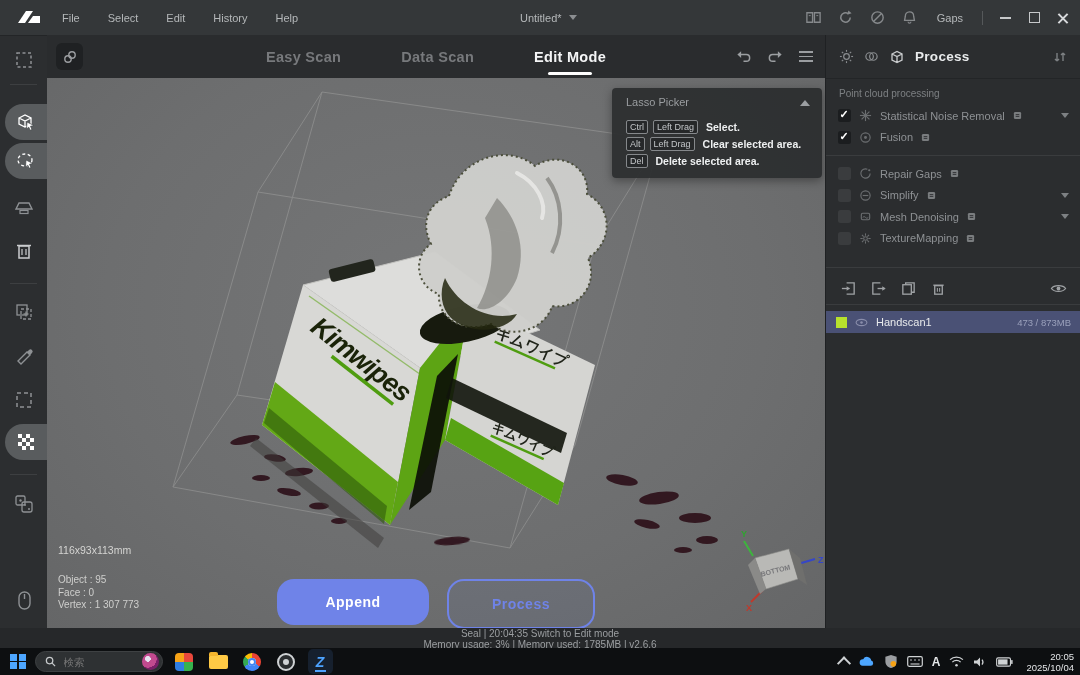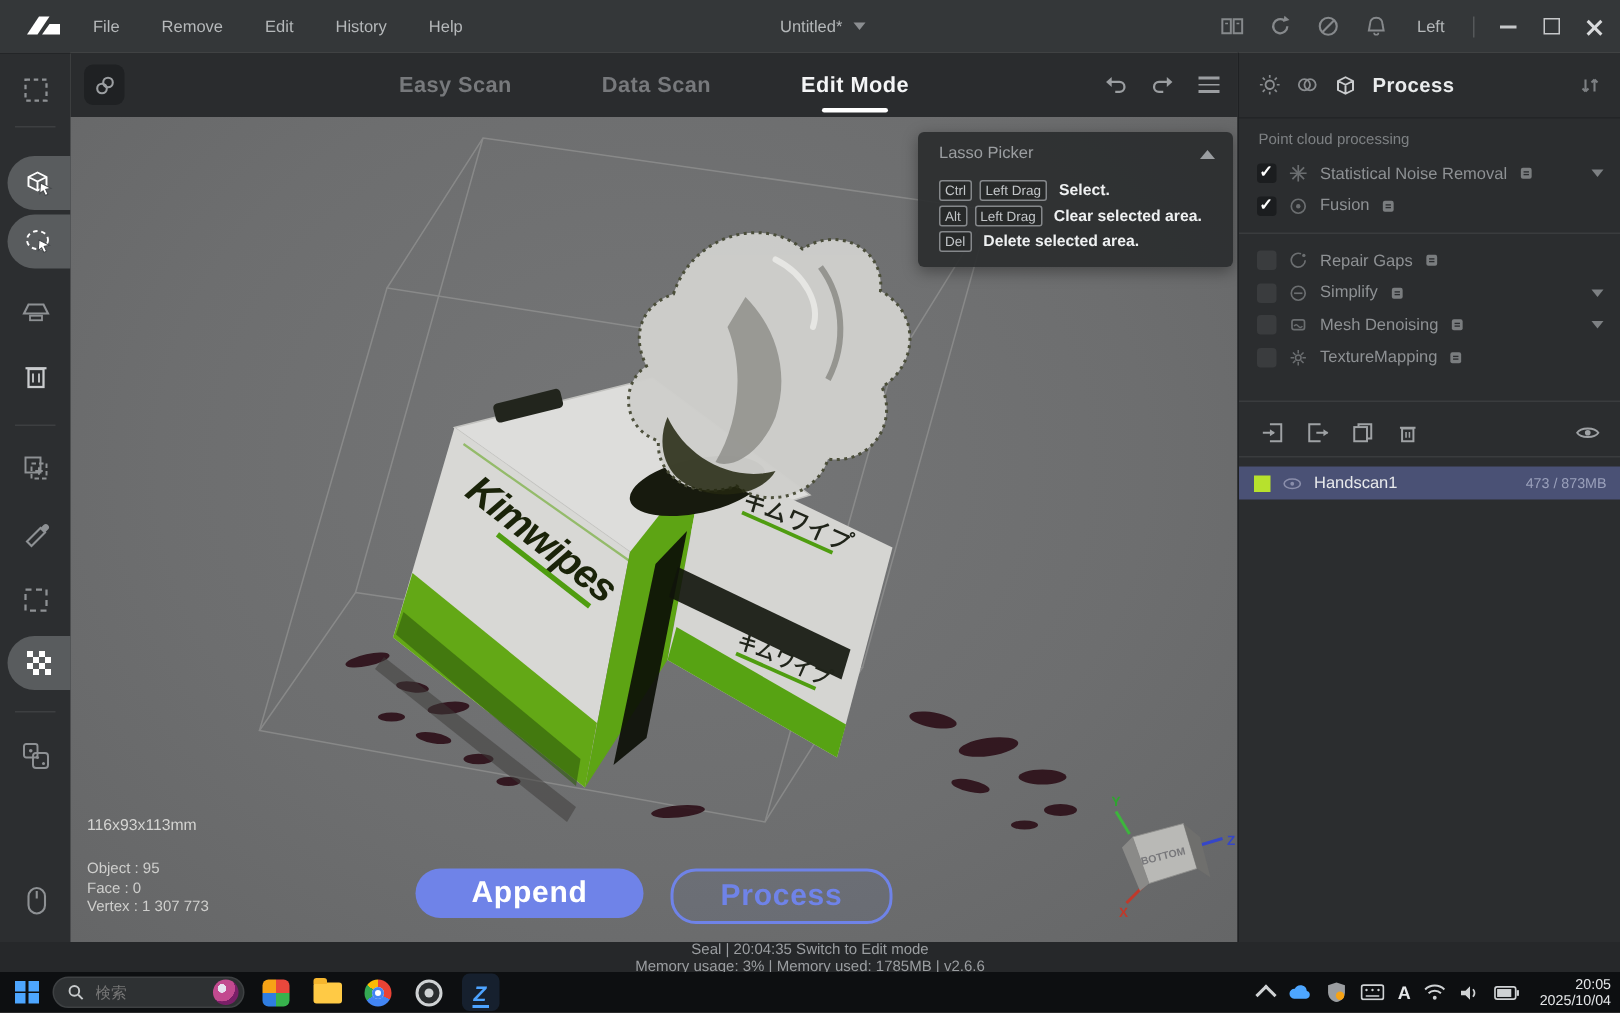--- a/index.html
+++ b/index.html
@@ -50,22 +50,22 @@
          border-radius:4px;box-shadow:0 3px 10px rgba(0,0,0,.35);color:#e9ebec;}
   .popup-title{position:absolute;left:14px;top:8px;font-size:11px;color:#9b9ea1;}
   .popup-collapse{position:absolute;right:12px;top:12px;width:0;height:0;border-left:5px solid transparent;border-right:5px solid transparent;border-bottom:6px solid #9b9ea1;}
   .shortcut{position:absolute;left:14px;display:flex;align-items:center;gap:5px;font-size:10.5px;}
   .key{border:1px solid #85888b;border-radius:2px;padding:0px 3px;font-size:9px;color:#c2c5c8;background:rgba(0,0,0,.18);line-height:12px;}
   .act{font-weight:bold;color:#eef0f1;margin-left:3px;}
   
   .stats{position:absolute;left:11px;top:466px;color:#d4d4d2;font-size:10.5px;}
   .stats2{position:absolute;left:11px;top:496px;color:#cfcfcd;font-size:10px;line-height:12.5px;}
   
-  .btn{position:absolute;top:501px;height:33px;border-radius:17px;display:flex;align-items:center;justify-content:center;
-       font-size:20px;font-weight:bold;letter-spacing:.5px;cursor:pointer;}
+  .btn{position:absolute;top:501px;height:46px;border-radius:17px;display:flex;align-items:center;justify-content:center;
+       font-size:14px;font-weight:bold;letter-spacing:.5px;cursor:pointer;}
   .btn-append{left:230px;width:152px;background:#6f83e8;color:#fff;border:none;}
   .btn-process{left:400px;width:144px;background:rgba(110,130,230,.06);color:#6f83e8;border:2px solid #6f83e8;}
   
   .rpanel{position:absolute;top:35px;left:825px;width:255px;height:593px;background:#2b2d2f;z-index:20;border-left:1px solid #1f2123;}
   .rp-header{position:absolute;top:0;left:0;right:0;height:43px;display:flex;align-items:center;gap:10px;padding-left:13px;border-bottom:1px solid #232527;}
   .rp-title{color:#e9ebec;font-size:13.5px;font-weight:bold;letter-spacing:.3px;}
   .rp-body{position:absolute;top:44px;left:0;right:0;}
   .sec-title{color:#7d8083;font-size:10px;padding:9px 13px 6px;}
   .prow{display:flex;align-items:center;height:21.5px;padding:0 12px;gap:8px;}
   .cb{width:13px;height:13px;border-radius:2.5px;background:#3a3c3e;flex:none;position:relative;}
@@ -119,21 +119,21 @@
 
 <div id="stage">
 
   <div class="titlebar">
     <svg class="logo" viewBox="0 0 30 20">
       <polygon points="4,15 12,3 19,3 11,15" fill="#fff"></polygon>
       <polygon points="14,15 19,8 26,8 26,15" fill="#fff"></polygon>
     </svg>
     <div class="menus">
       <span class="menu-item">File</span>
-      <span class="menu-item">Remove</span>
+      <span class="menu-item">Select</span>
       <span class="menu-item">Edit</span>
       <span class="menu-item">History</span>
       <span class="menu-item">Help</span>
     </div>
     <div class="doc-title">
       <span>Untitled*</span>
       <span class="caret-down"></span>
     </div>
     <div class="tb-right">
       <svg class="tb-ic" viewBox="0 0 18 18">
@@ -146,21 +146,21 @@
         <polygon points="12,1.5 15.5,4.5 11,6" fill="#9b9ea1"></polygon>
       </svg>
       <svg class="tb-ic" viewBox="0 0 18 18">
         <circle cx="9" cy="9" r="6" fill="none" stroke="#9b9ea1" stroke-width="1.5"></circle>
         <line x1="5" y1="13" x2="13" y2="5" stroke="#9b9ea1" stroke-width="1.5"></line>
       </svg>
       <svg class="tb-ic" viewBox="0 0 18 18">
         <path d="M9,3 c3,0 4.4,2.2 4.4,4.6 l0.8,4.4 h-10.4 l0.8,-4.4 c0,-2.4 1.4,-4.6 4.4,-4.6 z" fill="none" stroke="#9b9ea1" stroke-width="1.4"></path>
         <path d="M7.5,13.5 a1.5,1.5 0 0 0 3,0" fill="none" stroke="#9b9ea1" stroke-width="1.2"></path>
       </svg>
-      <span class="guest">Left</span>
+      <span class="guest">Gaps</span>
       <span class="win-sep"></span>
       <div class="wc">
           <span class="wc-min"></span>
         </div>
       <div class="wc">
           <span class="wc-max"></span>
         </div>
       <div class="wc">
           <span class="wc-x"></span>
         </div>

